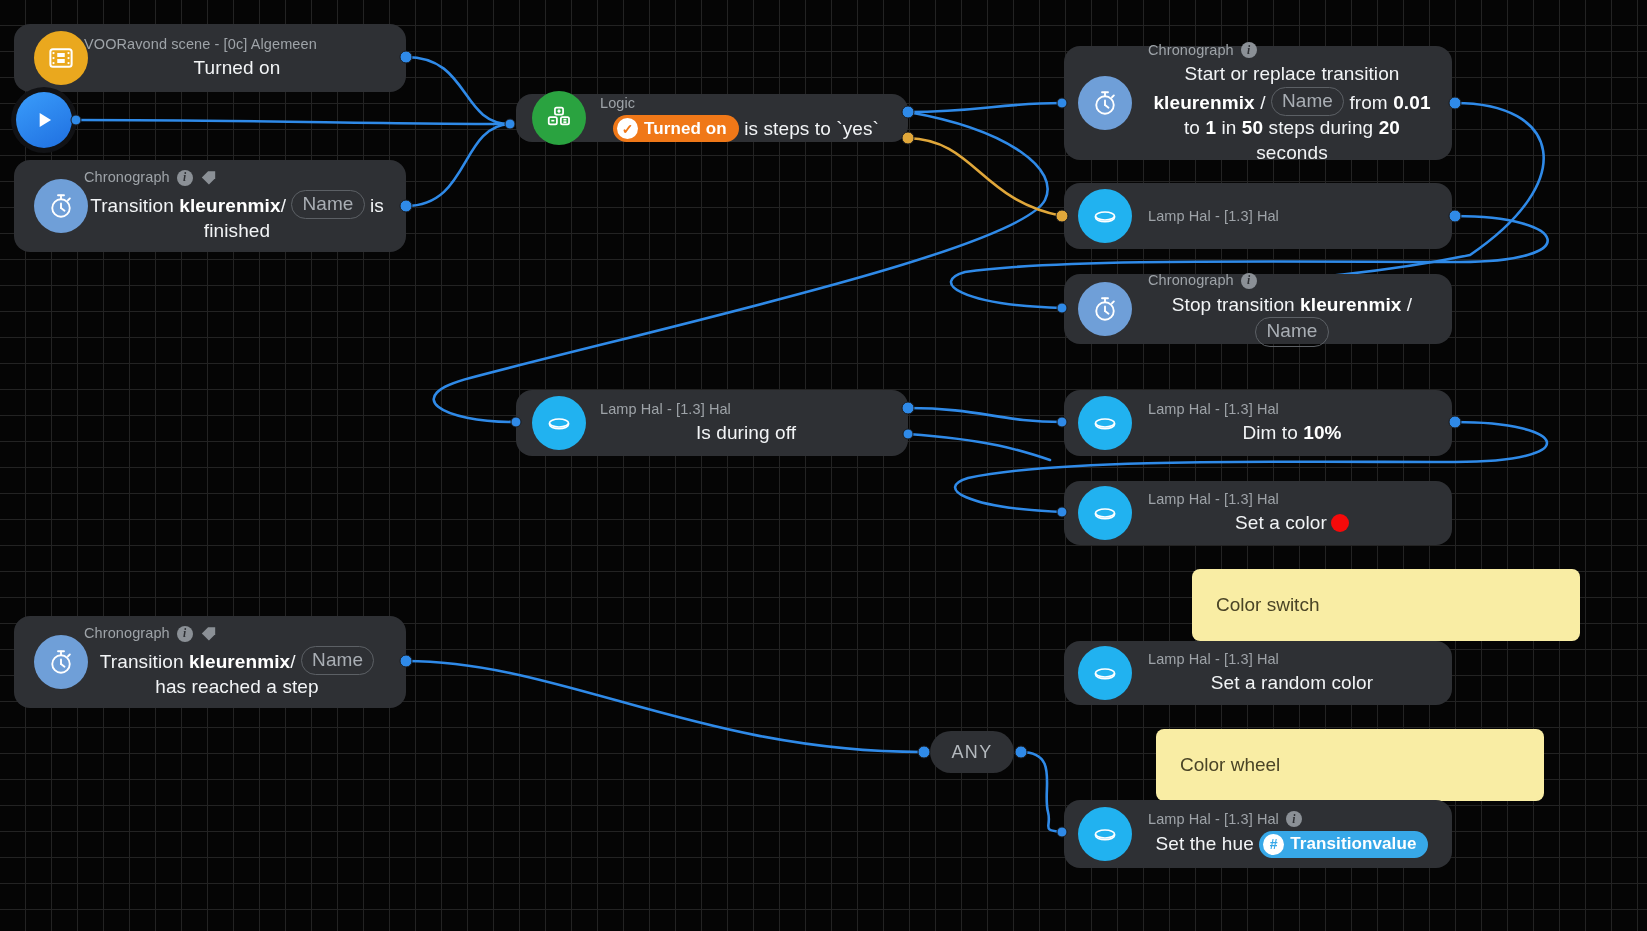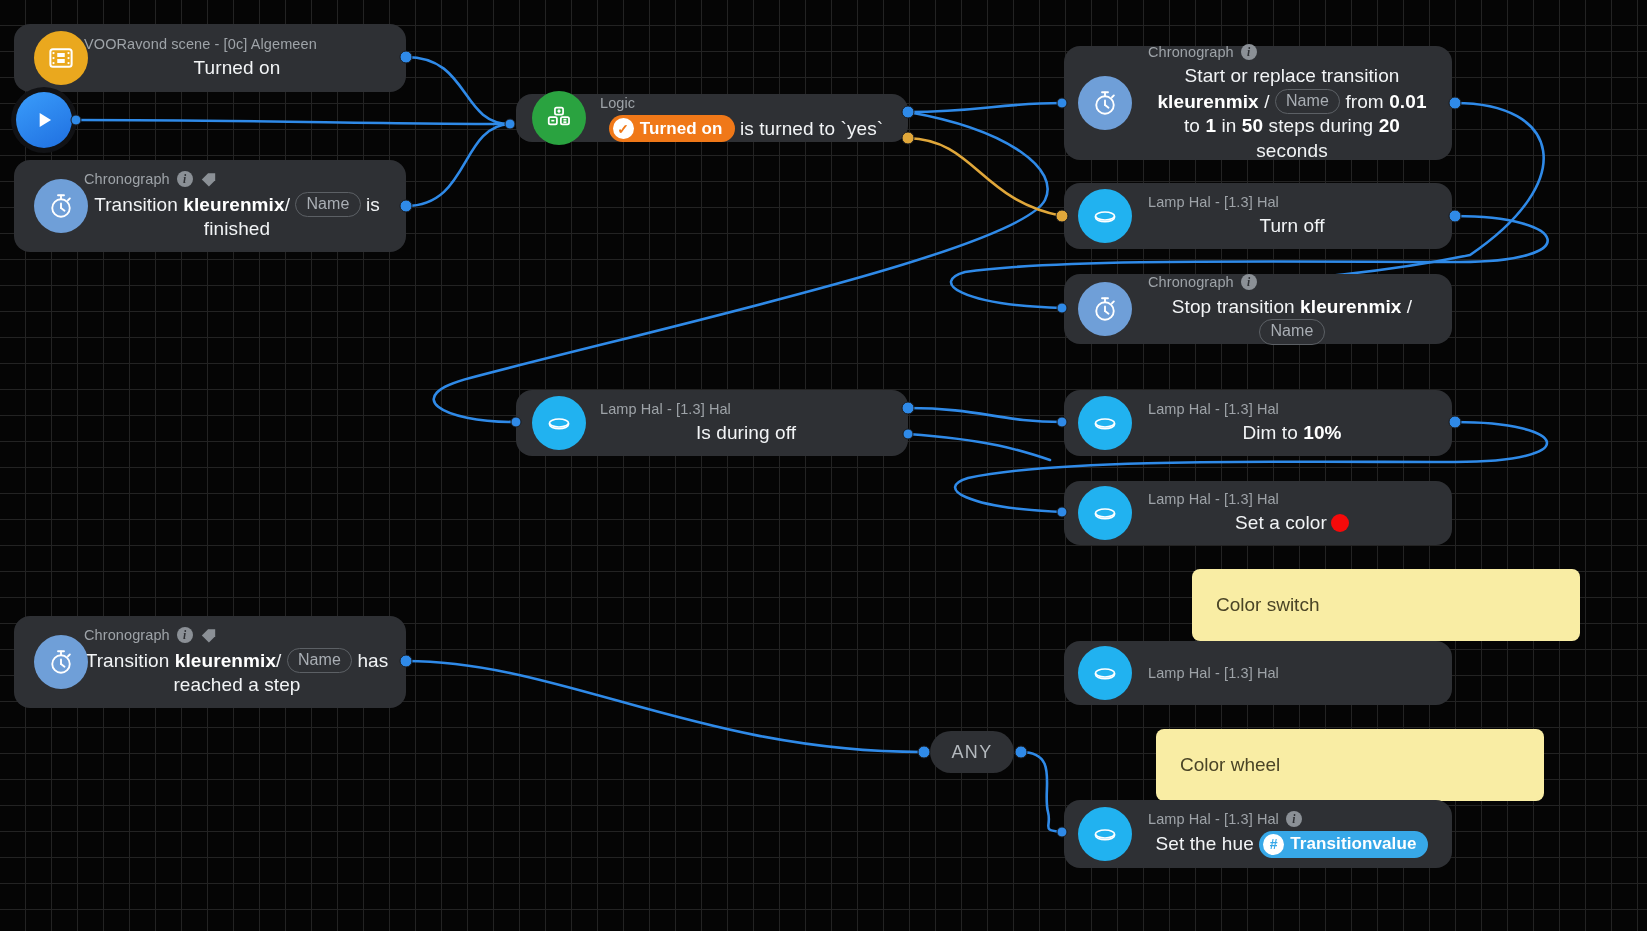--- a/index.html
+++ b/index.html
@@ -73,21 +73,21 @@
     text-align: center;
   }
   .card-title b { font-weight: 700; color: #ffffff; }
 
   
   .chip-name {
     display: inline-block;
     border: 1px solid #5c6065;
     border-radius: 999px;
     color: #a9aeb4;
-    font-size: 16px;
+    font-size: 19px;
     padding: 1px 10px 2px;
     vertical-align: 2px;
     line-height: 1.3;
   }
 
   
   .token-orange {
     display: inline-flex;
     align-items: center;
     gap: 6px;
@@ -335,21 +335,21 @@
         <path d="M15.8 13.4 h2.6 M15.8 15.5 h2.6" stroke-width="1.4"></path>
       </svg>
     </div>
     <div class="card-body">
       <div class="card-sub">Logic</div>
       <div class="card-title">
         <span class="token-orange">
           <span class="tick">✓</span>
           <span>Turned on</span>
         </span>
-        <span>is turned to `yes`</span>
+        <span>is steps to `yes`</span>
       </div>
     </div>
   </div>
   <div class="port" style="left:908px; top:112px;"></div>
   <div class="port amber" style="left:908px; top:138px;"></div>
   <div class="port sm" style="left:510px; top:124px;"></div>
 
   <div class="card mid-card" style="left:516px; top:390px; width:392px; height:66px;">
     <div class="card-icon ic-lamp">
       <svg width="32" height="32" viewBox="0 0 32 32" fill="none" stroke="#ffffff" stroke-width="1.6">
@@ -394,21 +394,20 @@
 
   <div class="card right-card" style="left:1064px; top:183px; width:388px; height:66px;">
     <div class="card-icon ic-lamp">
       <svg width="32" height="32" viewBox="0 0 32 32" fill="none" stroke="#ffffff" stroke-width="1.6">
         <ellipse cx="16" cy="16" rx="9.5" ry="4"></ellipse>
         <path d="M6.5 16 v1.6 a9.5 4 0 0 0 19 0 V16"></path>
       </svg>
     </div>
     <div class="card-body">
       <div class="card-sub">Lamp Hal - [1.3] Hal</div>
-      <div class="card-title">Turn off</div>
     </div>
   </div>
   <div class="port amber" style="left:1062px; top:216px;"></div>
   <div class="port" style="left:1455px; top:216px;"></div>
 
   <div class="card right-card" style="left:1064px; top:274px; width:388px; height:70px;">
     <div class="card-icon ic-chrono">
       <svg width="30" height="30" viewBox="0 0 24 24" fill="none" stroke="#ffffff" stroke-width="1.5" stroke-linecap="round">
         <circle cx="12" cy="13.6" r="7"></circle>
         <path d="M9.6 3.4 h4.8"></path>
@@ -471,20 +470,21 @@
 
   <div class="card right-card" style="left:1064px; top:641px; width:388px; height:64px;">
     <div class="card-icon ic-lamp">
       <svg width="32" height="32" viewBox="0 0 32 32" fill="none" stroke="#ffffff" stroke-width="1.6">
         <ellipse cx="16" cy="16" rx="9.5" ry="4"></ellipse>
         <path d="M6.5 16 v1.6 a9.5 4 0 0 0 19 0 V16"></path>
       </svg>
     </div>
     <div class="card-body">
       <div class="card-sub">Lamp Hal - [1.3] Hal</div>
+      <div class="card-title">Set a random color</div>
     </div>
   </div>
 
   <div class="note" style="left:1156px; top:729px; width:388px; height:72px;">
     <span>Color wheel</span>
   </div>
 
   <div class="any-node" style="left:930px; top:731px; width:84px; height:42px;">
     <span>ANY</span>
   </div>

